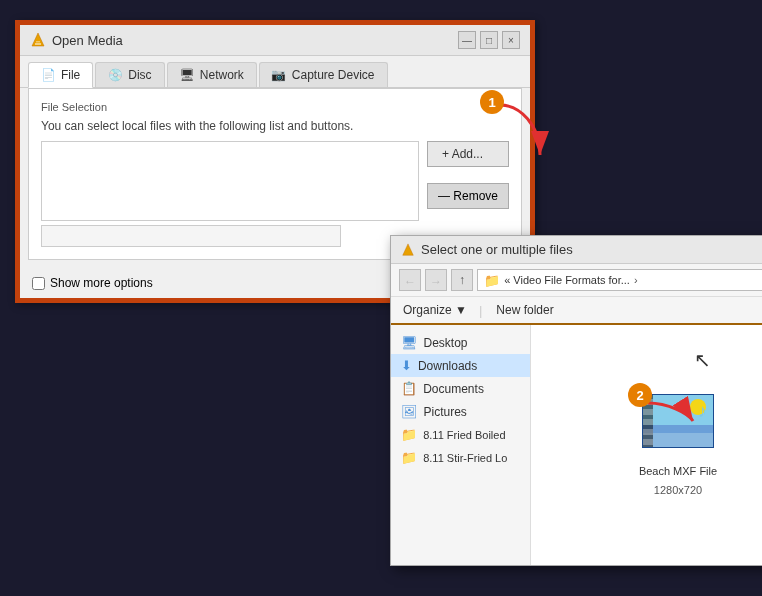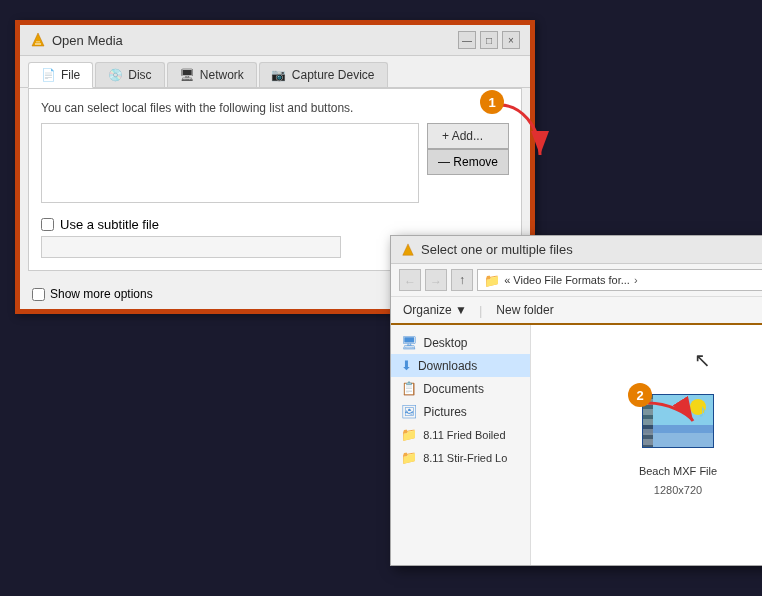--- a/index.html
+++ b/index.html
@@ -130,21 +130,21 @@
     .file-list-box {
       flex: 1;
       height: 80px;
       border: 1px solid #ccc;
       background: #fff;
     }
 
     .file-buttons {
       display: flex;
       flex-direction: column;
-      gap: 0;
+      gap: 16px;
     }
 
     .btn-add {
       padding: 5px 14px;
       background: #e8e8e8;
       border: 1px solid #aaa;
       cursor: pointer;
       font-size: 12px;
       display: flex;
       align-items: center;
@@ -464,31 +464,28 @@
       <span class="tab-icon">🖥</span>
       <span>Network</span>
     </div>
     <div class="tab">
       <span class="tab-icon">📷</span>
       <span>Capture Device</span>
     </div>
   </div>
 
   <div class="content-area">
+    <div class="section-label">File Selection</div>
     <div class="section-desc">You can select local files with the following list and buttons.</div>
     <div class="file-area-row">
       <div class="file-list-box"></div>
       <div class="file-buttons">
         <button class="btn-add">+ Add...</button>
         <button class="btn-remove">— Remove</button>
       </div>
-    </div>
-    <div class="subtitle-section">
-      <input type="checkbox" style="">
-      <span>Use a subtitle file</span>
     </div>
     <input type="text" class="subtitle-input" style="">
   </div>
 
   <div class="bottom-bar">
     <div class="show-more">
       <input type="checkbox" style="">
       <span>Show more options</span>
     </div>
   </div>

